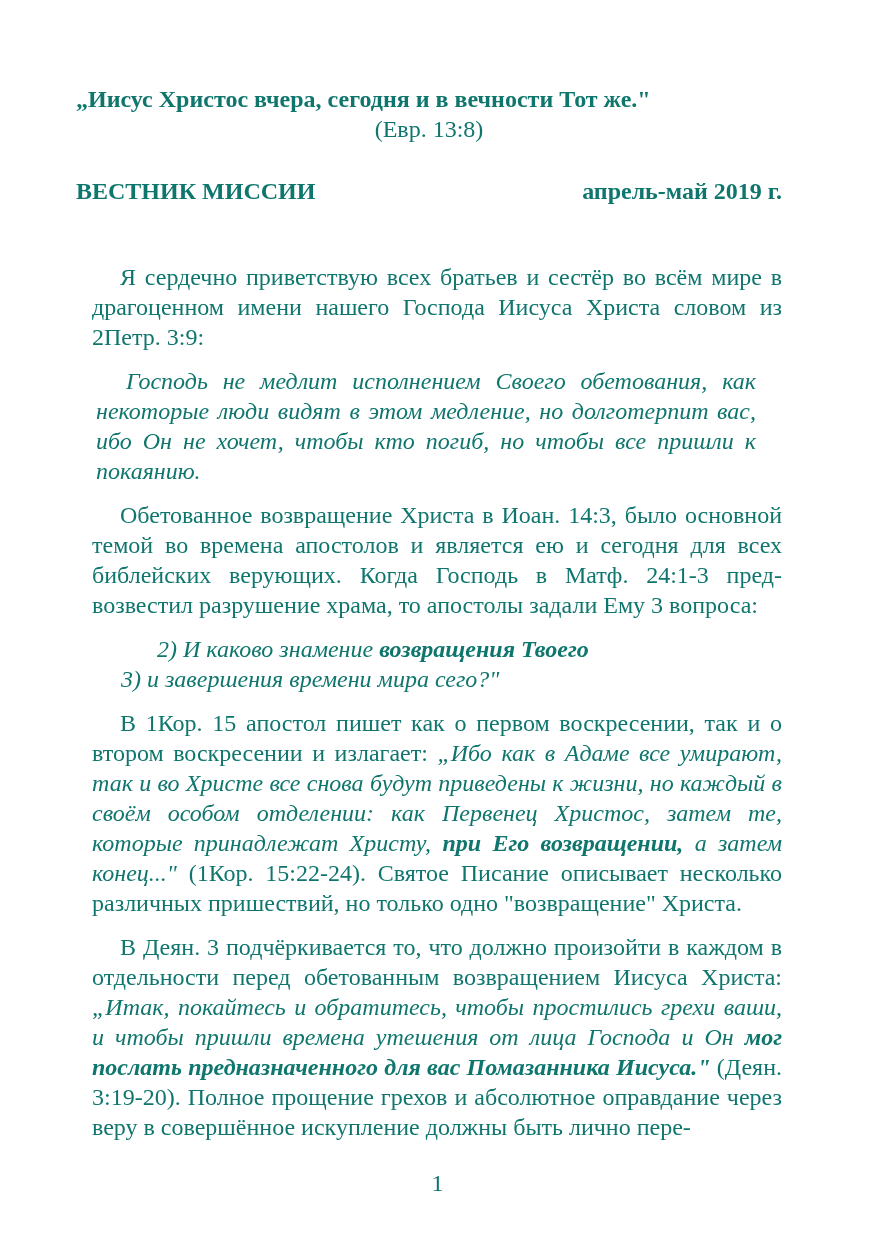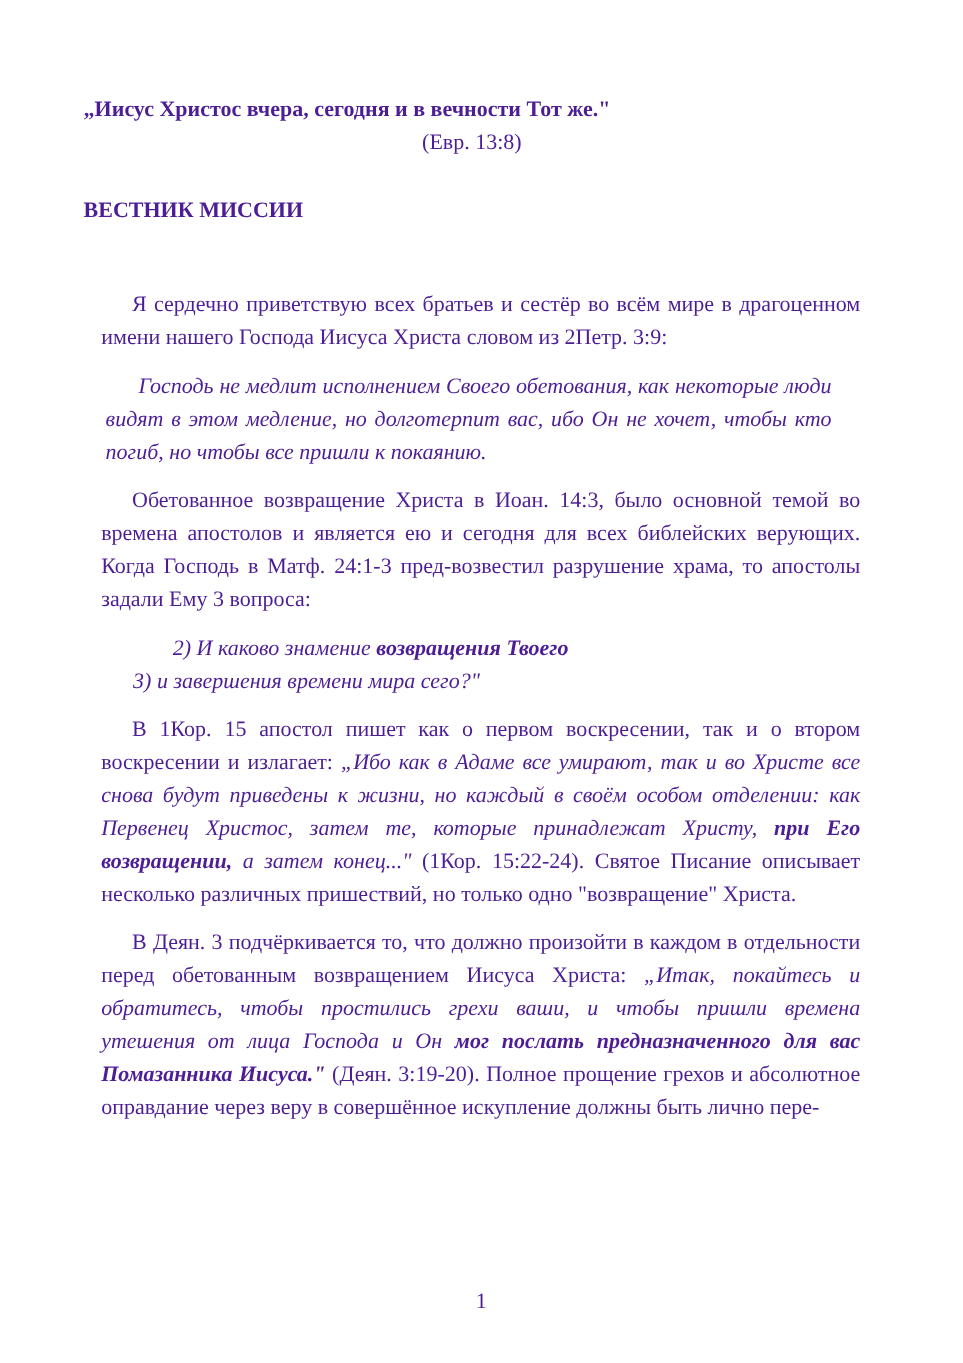--- a/index.html
+++ b/index.html
@@ -6,23 +6,23 @@
     margin: 0;
     padding: 0;
     background: #ffffff;
   }
   .page {
     position: relative;
     width: 875px;
     height: 1239px;
     box-sizing: border-box;
     background: #ffffff;
-    color: #4c1d95;
+    color: #0f766e;
     font-family: "Liberation Serif", serif;
-    font-size: 20px;
+    font-size: 24px;
     line-height: 30px;
     padding: 84px 93px 0 76px;
     overflow: hidden;
   }
   .hdr-quote {
     margin: 0;
     font-weight: bold;
     text-align: left;
   }
   .hdr-ref {
@@ -66,20 +66,21 @@
 <body>
 
 <div class="page">
 
   <p class="hdr-quote">„Иисус Христос вчера, сегодня и в вечности Тот же."</p>
 
   <p class="hdr-ref">(Евр. 13:8)</p>
 
   <div class="masthead">
     <span>ВЕСТНИК МИССИИ</span>
+    <span>апрель-май 2019 г.</span>
   </div>
 
   <p class="para"><span>Я сердечно приветствую всех братьев и сестёр во всём мире в драгоценном имени нашего Господа Иисуса Христа словом из 2Петр. 3:9:</span></p>
 
   <blockquote class="scripture"><span style="font-style: italic;">Господь не медлит исполнением Своего обетования, как некоторые люди видят в этом медление, но долготерпит вас, ибо Он не хочет, чтобы кто погиб, но чтобы все пришли к покаянию.</span></blockquote>
 
   <p class="para"><span>Обетованное возвращение Христа в Иоан. 14:3, было основной темой во времена апостолов и является ею и сегодня для всех библейских верующих. Когда Господь в Матф. 24:1-3 пред-возвестил разрушение храма, то апостолы задали Ему 3 вопроса:</span></p>
 
   <div class="questions">
     <p><span style="font-style: italic; margin-left: 36px;">2) И каково знамение </span><span style="font-weight: bold; ">возвращения Твоего</span></p>

